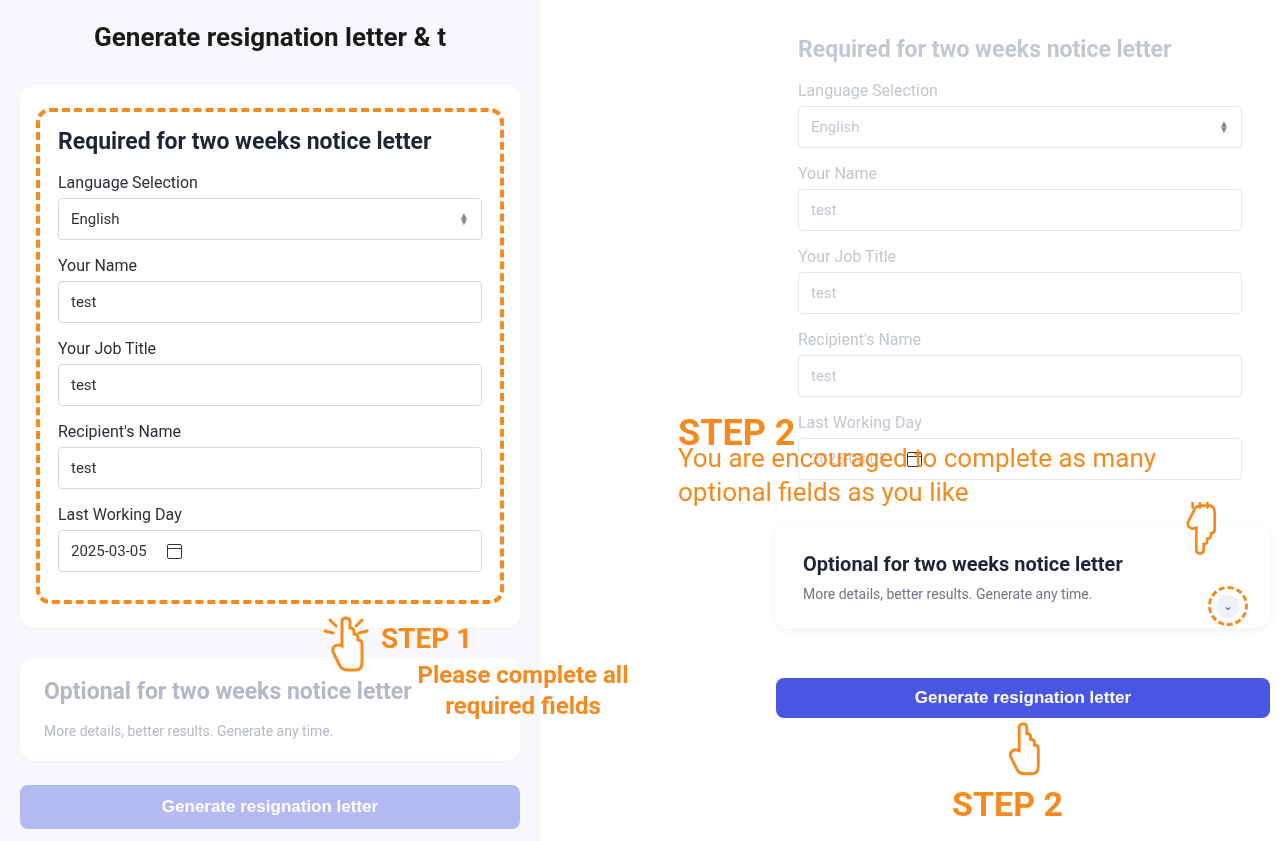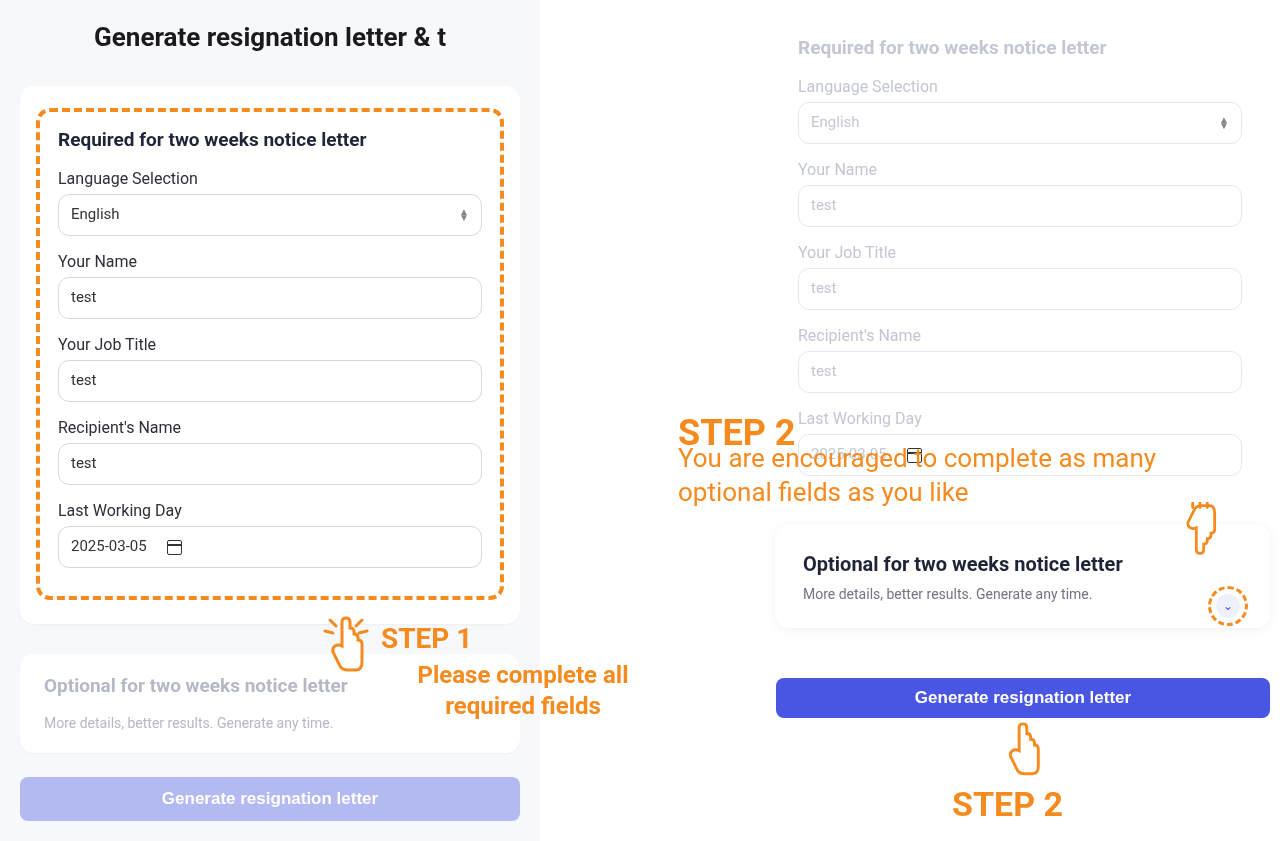--- a/index.html
+++ b/index.html
@@ -42,43 +42,43 @@
 .left-panel .card.req {
   margin-top: 34px;
   padding: 22px 16px 24px;
 }
 .dashed-wrap {
   border: 4px dashed #f58a1e;
   border-radius: 14px;
   padding: 16px 18px 28px;
 }
 .section-title {
-  font-size: 19px;
+  font-size: 23px;
   font-weight: 700;
   color: #1f2536;
   margin-bottom: 18px;
 }
 .field-label {
   font-size: 16px;
   color: #2c2f3a;
   margin-bottom: 6px;
   display: block;
 }
 .field-input, .field-select, .field-date {
   width: 100%;
   height: 42px;
   border: 1px solid #d6d8e2;
-  border-radius: 11px;
-  padding: 12px 12px;
+  border-radius: 4px;
+  padding: 0 12px;
   font-size: 15px;
   color: #333;
   background: #fff;
   margin-bottom: 16px;
   display: flex;
-  align-items: flex-end;
+  align-items: center;
 }
 .field-select { position: relative; }
 .select-chevrons {
   position: absolute;
   right: 12px;
   top: 50%;
   transform: translateY(-50%);
   color: #888;
   font-size: 10px;
   line-height: 6px;

